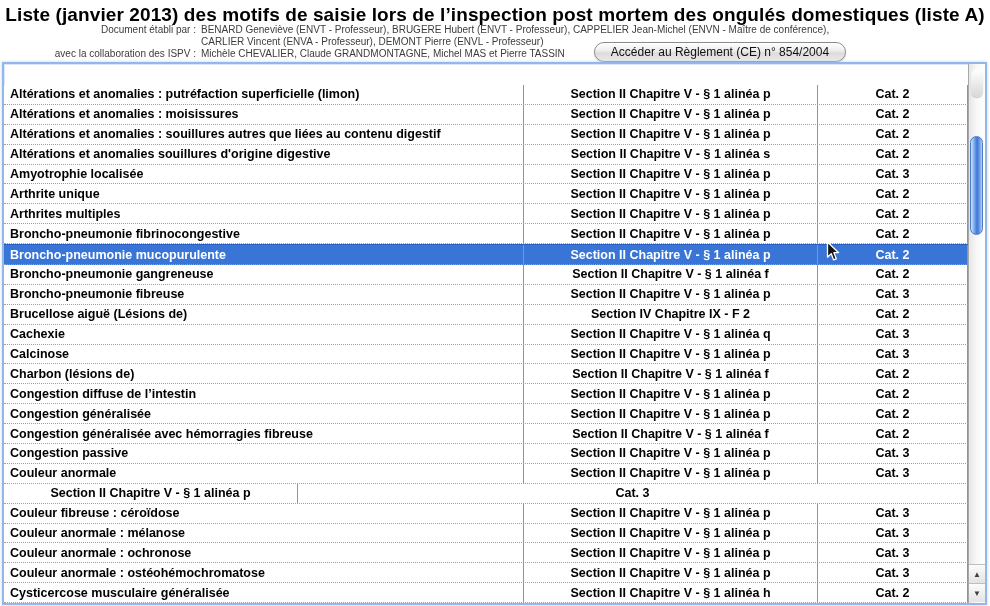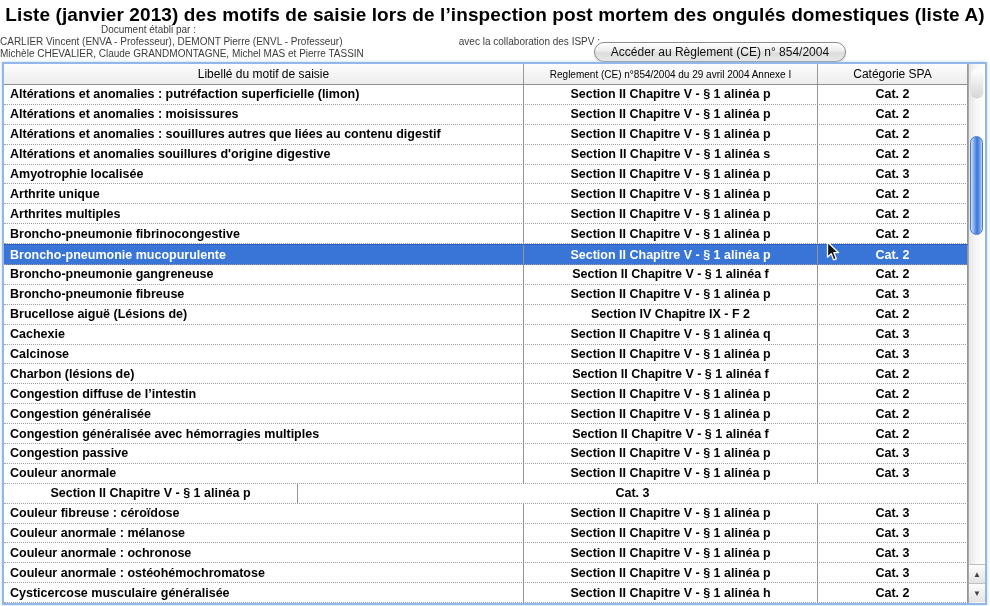--- a/index.html
+++ b/index.html
@@ -94,34 +94,30 @@
   
   .cursor { position:absolute; left:826px; top:241px; width:14px; height:21px; pointer-events:none; }
 </style>
 </head>
 <body>
 
 <div class="page-title">Liste (janvier 2013) des motifs de saisie lors de l’inspection post mortem des ongulés domestiques (liste A)</div>
 
 <div class="credits">
   <div class="lbl">Document établi par :</div>
+  <div class="txt">BENARD Geneviève (ENVT - Professeur), BRUGERE Hubert (ENVT - Professeur), CAPPELIER Jean-Michel (ENVN - Maître de conférence),</div>
   <div class="lbl"></div>
   <div class="txt">CARLIER Vincent (ENVA - Professeur), DEMONT Pierre (ENVL - Professeur)</div>
   <div class="lbl">avec la collaboration des ISPV :</div>
   <div class="txt">Michèle CHEVALIER, Claude GRANDMONTAGNE, Michel MAS et Pierre TASSIN</div>
 </div>
 
 <div class="aqua-button">Accéder au Règlement (CE) n° 854/2004</div>
 
 <div class="table-frame">
-  <div class="thead">
-    <div class="th th-libelle">Libellé du motif de saisie</div>
-    <div class="th th-reglement">Reglement (CE) n°854/2004 du 29 avril 2004 Annexe I</div>
-    <div class="th th-categorie">Catégorie SPA</div>
-  </div>
 
   <div class="tbody">
       <div class="trow">
         <div class="cell cell-libelle">Altérations et anomalies : putréfaction superficielle (limon)</div>
         <div class="cell cell-reglement">Section II Chapitre V - § 1 alinéa p</div>
         <div class="cell cell-categorie">Cat. 2</div>
       </div>
       <div class="trow">
         <div class="cell cell-libelle">Altérations et anomalies : moisissures</div>
         <div class="cell cell-reglement">Section II Chapitre V - § 1 alinéa p</div>
@@ -196,21 +192,21 @@
         <div class="cell cell-libelle">Congestion diffuse de l’intestin</div>
         <div class="cell cell-reglement">Section II Chapitre V - § 1 alinéa p</div>
         <div class="cell cell-categorie">Cat. 2</div>
       </div>
       <div class="trow">
         <div class="cell cell-libelle">Congestion généralisée</div>
         <div class="cell cell-reglement">Section II Chapitre V - § 1 alinéa p</div>
         <div class="cell cell-categorie">Cat. 2</div>
       </div>
       <div class="trow">
-        <div class="cell cell-libelle">Congestion généralisée avec hémorragies multiples</div>
+        <div class="cell cell-libelle">Congestion généralisée avec hémorragies fibreuse</div>
         <div class="cell cell-reglement">Section II Chapitre V - § 1 alinéa f</div>
         <div class="cell cell-categorie">Cat. 2</div>
       </div>
       <div class="trow">
         <div class="cell cell-libelle">Congestion passive</div>
         <div class="cell cell-reglement">Section II Chapitre V - § 1 alinéa p</div>
         <div class="cell cell-categorie">Cat. 3</div>
       </div>
       <div class="trow">
         <div class="cell cell-libelle">Couleur anormale</div>

